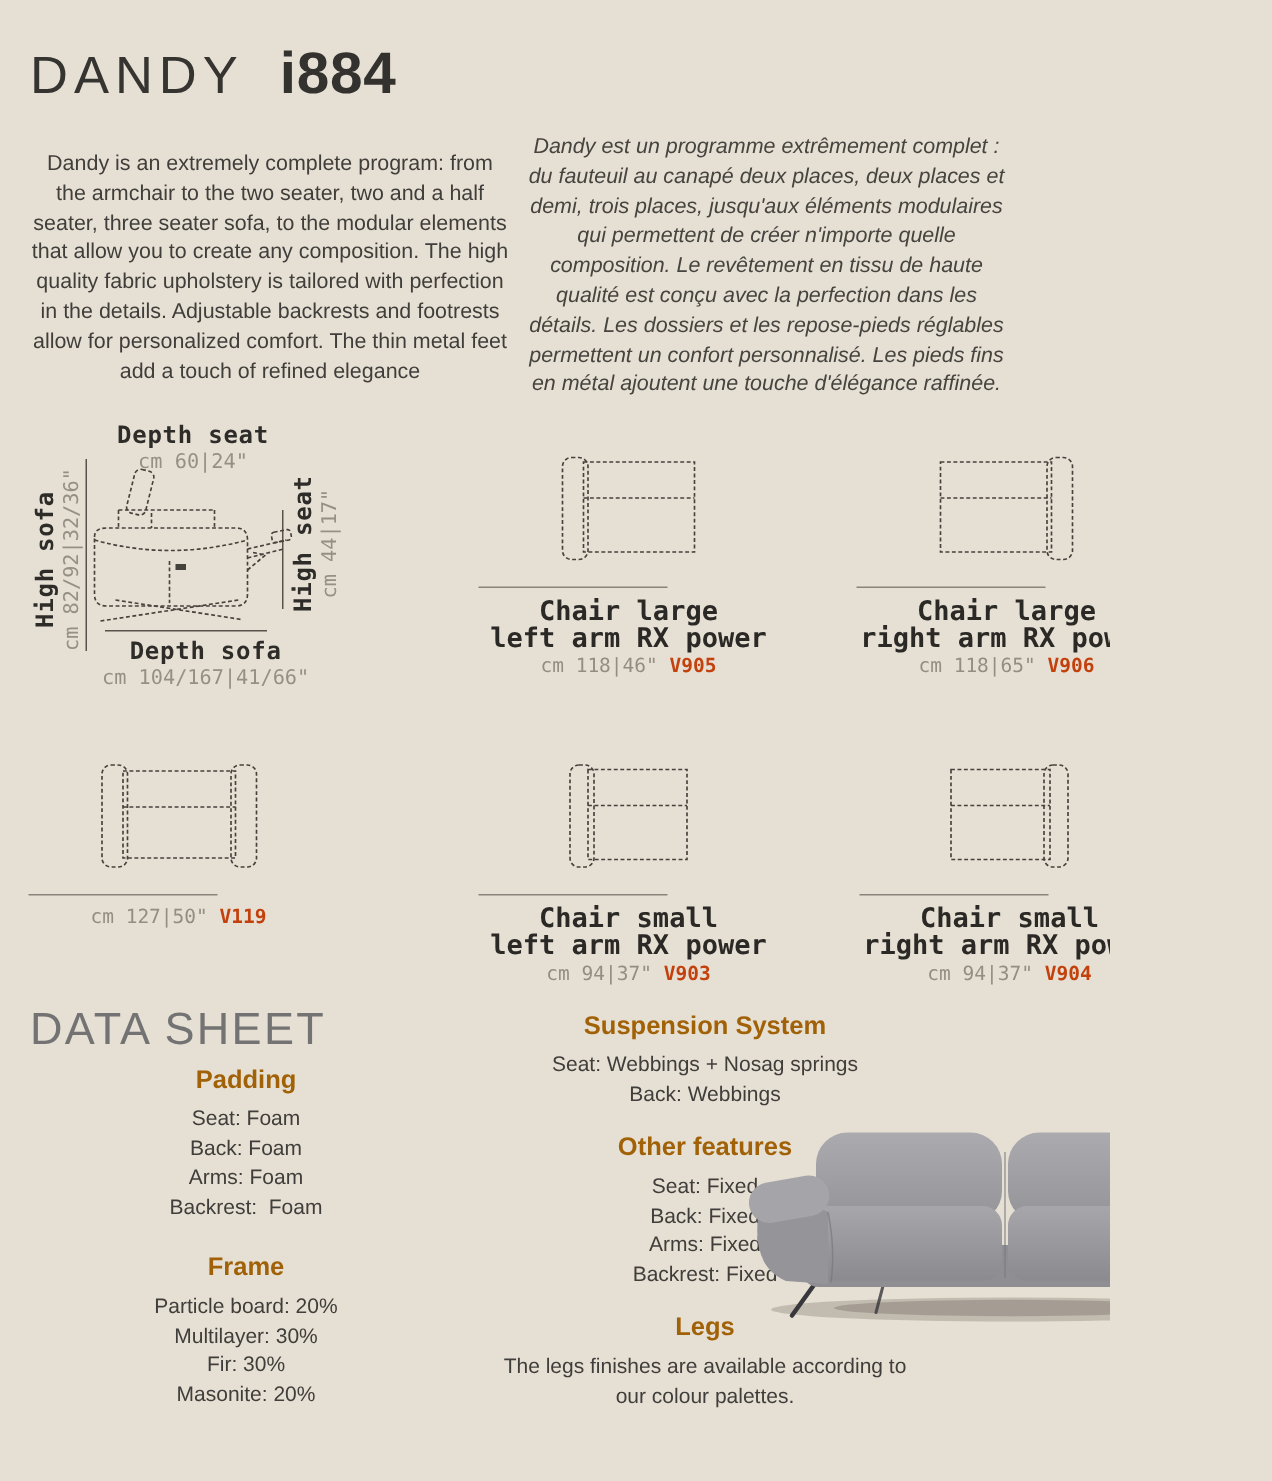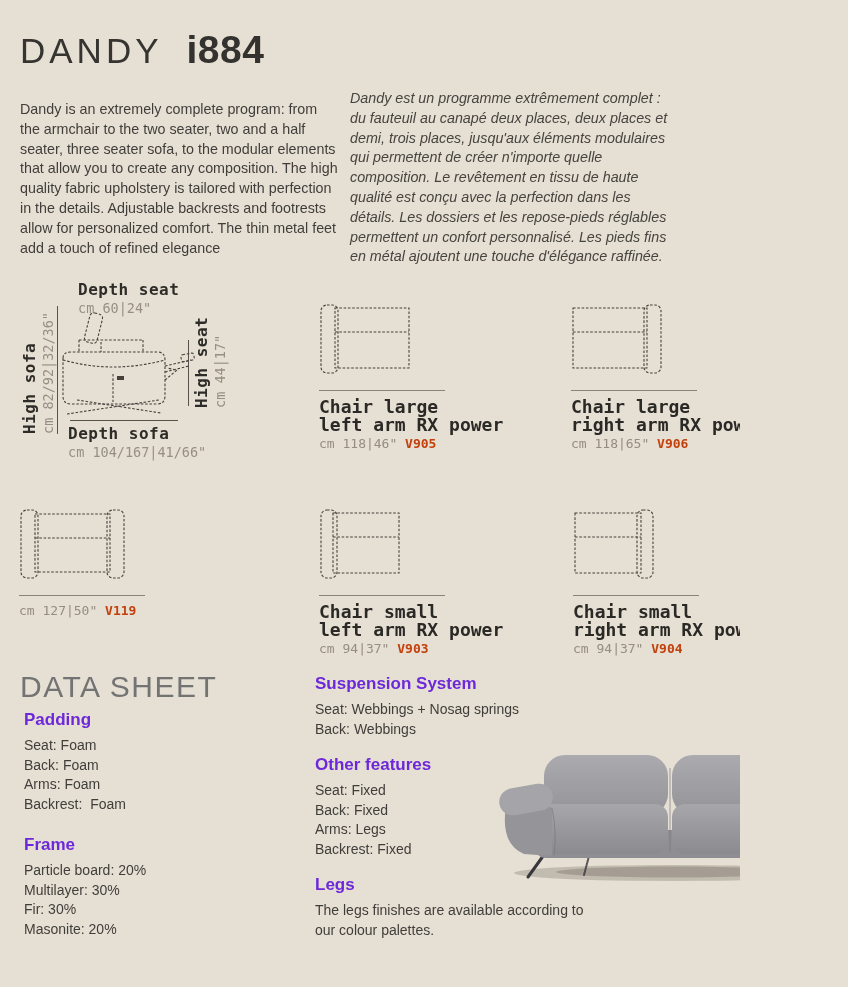--- a/index.html
+++ b/index.html
@@ -1,20 +1,20 @@
 <!DOCTYPE html>
 <html><head>
 <meta charset="utf-8">
 <style>
   * { box-sizing: border-box; margin: 0; padding: 0; }
   html, body { background: #e6dfd4; }
   .page {
     position: relative; width: 740px; height: 987px;
     background: #e6dfd4; overflow: hidden;
-    font-family: "Liberation Sans", sans-serif; color: #3b3936;
+    font-family: "Liberation Sans", sans-serif; color: #3b3936; text-align: center;
   }
   .abs { position: absolute; }
 
   
   .header { position: absolute; left: 20px; top: 28px; display: flex; align-items: baseline; gap: 24px; }
   .brand { font-size: 35px; font-weight: 400; letter-spacing: 4px; color: #363430; }
   .model { font-size: 39px; font-weight: 700; letter-spacing: 0.5px; color: #34322e; }
 
   
   .intro-en { position: absolute; left: 20px; top: 100px; width: 320px; font-size: 14.3px; line-height: 19.8px; color: #403e3a; }
@@ -31,21 +31,21 @@
   .mod-rule { height: 1px; background: #8a837a; margin-bottom: 7px; }
   .mod-name { font-family: "DejaVu Sans Mono", monospace; font-weight: 700; font-size: 18px; line-height: 18px; color: #2b2925; white-space: nowrap; }
   .mod-name:empty { display: none; }
   .mod-size { font-family: "DejaVu Sans Mono", monospace; font-size: 13px; color: #948d80; margin-top: 2px; white-space: nowrap; }
   .mod-code { font-weight: 700; color: #c2410c; }
 
   
   .ds-title { position: absolute; left: 20px; top: 670px; font-size: 30px; font-weight: 400; letter-spacing: 1.5px; color: #737373; }
   .ds-col { position: absolute; }
   .ds-section { margin-bottom: 16px; }
-  .ds-heading { font-size: 17px; font-weight: 700; color: #6d28d9; margin-bottom: 6px; }
+  .ds-heading { font-size: 17px; font-weight: 700; color: #a16207; margin-bottom: 6px; }
   .ds-line { font-size: 14px; line-height: 19.5px; color: #403e3a; white-space: pre-wrap; }
 
   .sofa-photo { position: absolute; left: 494px; top: 746px; }
 </style>
 </head>
 <body>
 
 <div class="page">
 
   <div class="header">
@@ -203,21 +203,21 @@
   <div class="ds-col" style="left:315px; top:674px; width:310px;">
     <div class="ds-section">
       <div class="ds-heading">Suspension System</div>
       <div class="ds-line">Seat: Webbings + Nosag springs</div>
       <div class="ds-line">Back: Webbings</div>
     </div>
     <div class="ds-section" style="margin-top:14px;">
       <div class="ds-heading">Other features</div>
       <div class="ds-line">Seat: Fixed</div>
       <div class="ds-line">Back: Fixed</div>
-      <div class="ds-line">Arms: Legs</div>
+      <div class="ds-line">Arms: Fixed</div>
       <div class="ds-line">Backrest: Fixed</div>
     </div>
     <div class="ds-section" style="margin-top:8px;">
       <div class="ds-heading">Legs</div>
       <div class="ds-line">The legs finishes are available according to</div>
       <div class="ds-line">our colour palettes.</div>
     </div>
   </div>
 
   <svg class="sofa-photo" width="352" height="140" viewBox="0 0 352 140">

